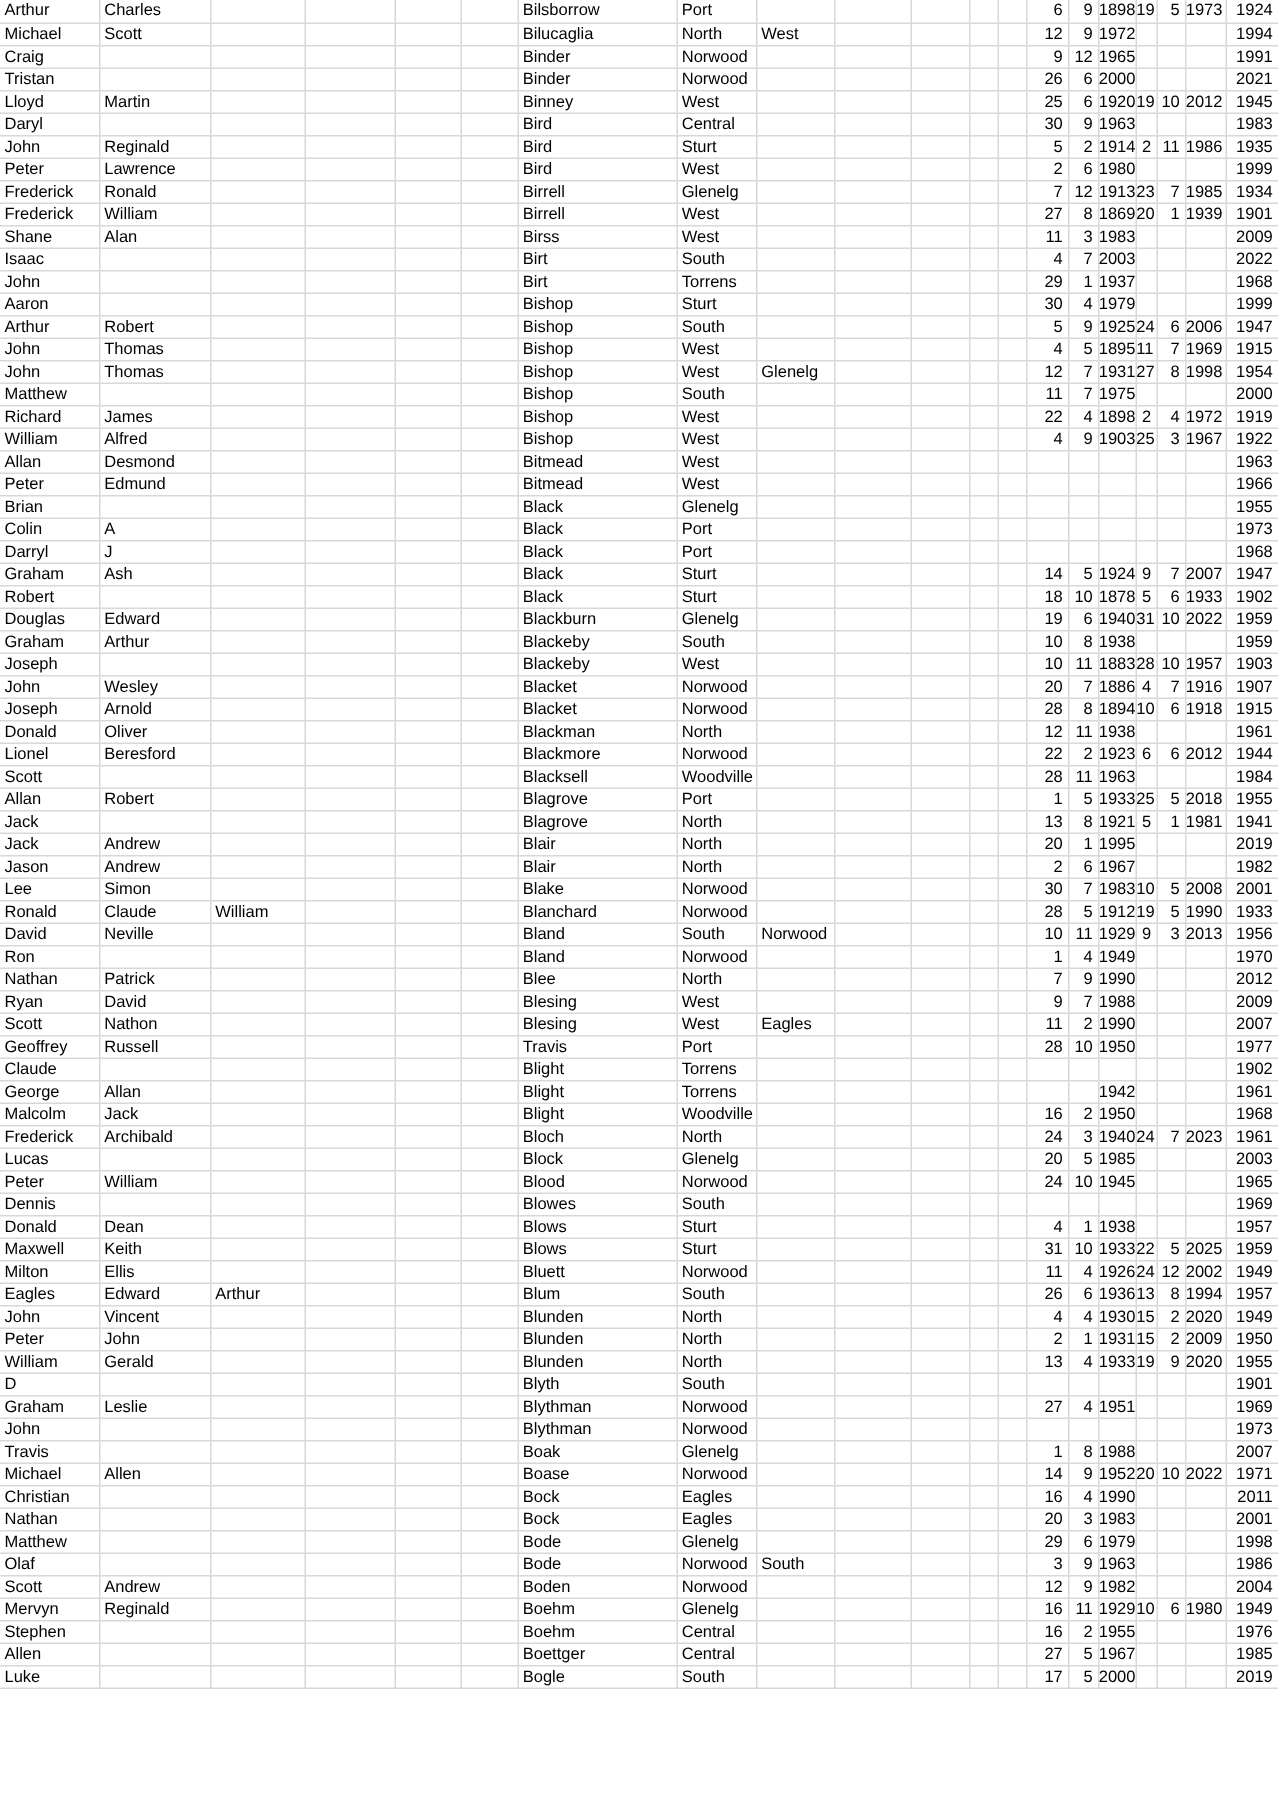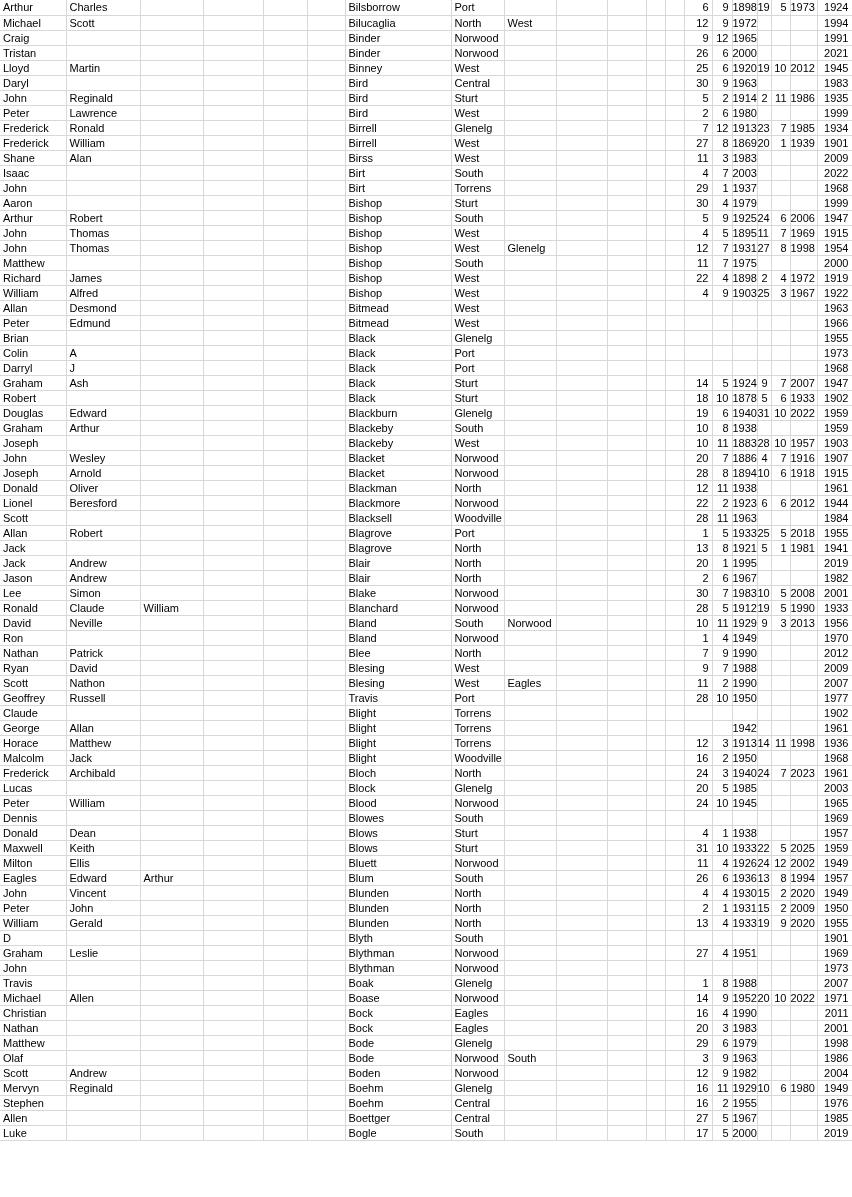--- a/index.html
+++ b/index.html
@@ -1148,42 +1148,20 @@
         <td class="t"></td>
         <td class="n"></td>
         <td class="n"></td>
         <td class="n">1942</td>
         <td class="n"></td>
         <td class="n"></td>
         <td class="n"></td>
         <td class="n">1961</td>
       </tr>
       <tr>
-        <td class="t">Horace</td>
-        <td class="t">Matthew</td>
-        <td class="t"></td>
-        <td class="t"></td>
-        <td class="t"></td>
-        <td class="t"></td>
-        <td class="t">Blight</td>
-        <td class="t">Torrens</td>
-        <td class="t"></td>
-        <td class="t"></td>
-        <td class="t"></td>
-        <td class="t"></td>
-        <td class="t"></td>
-        <td class="n">12</td>
-        <td class="n">3</td>
-        <td class="n">1913</td>
-        <td class="n">14</td>
-        <td class="n">11</td>
-        <td class="n">1998</td>
-        <td class="n">1936</td>
-      </tr>
-      <tr>
         <td class="t">Malcolm</td>
         <td class="t">Jack</td>
         <td class="t"></td>
         <td class="t"></td>
         <td class="t"></td>
         <td class="t"></td>
         <td class="t">Blight</td>
         <td class="t">Woodville</td>
         <td class="t"></td>
         <td class="t"></td>

